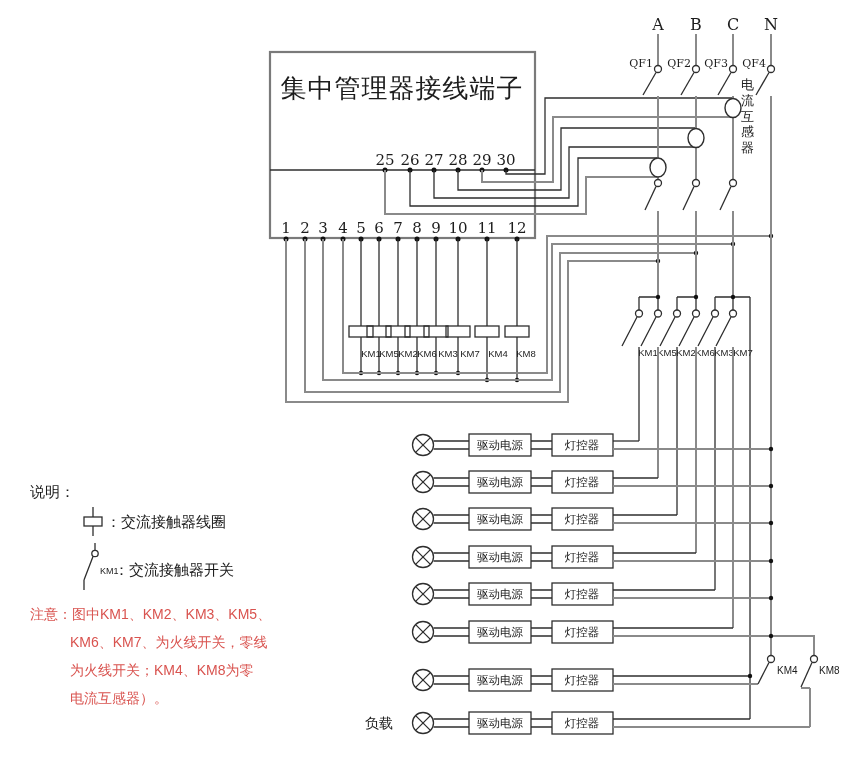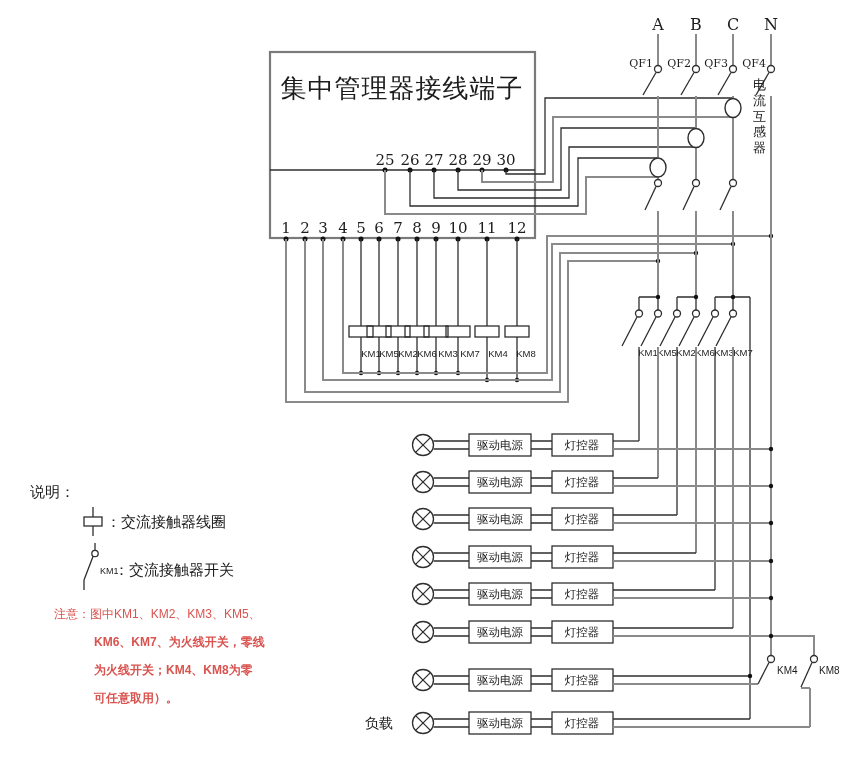--- a/index.html
+++ b/index.html
@@ -16,23 +16,23 @@
   .ph{font:16px "DejaVu Serif",serif;}
   .qf{font:11px "DejaVu Serif",serif;}
   .sm{font:9.5px "Liberation Sans",sans-serif;}
   .bx{font:11.5px "Liberation Sans",sans-serif;}
   .ttl{font:26px "Liberation Serif",serif;letter-spacing:1px;}
   .lg{font:15px "Liberation Sans",sans-serif;}
   .tag{font:9px "Liberation Sans",sans-serif;}
   .km48{font:10px "Liberation Sans",sans-serif;}
   .load{font:14px "Liberation Sans",sans-serif;}
   #ct-label{position:absolute;left:740px;top:77px;width:15px;font-size:13px;line-height:15.8px;
-            color:#222;word-break:break-all;text-align:center;margin-left:12px;}
-  #note{position:absolute;left:30px;top:600px;color:#d9534f;font-size:12px;line-height:28px;white-space:nowrap;margin-left:24px;}
-  #note .ind{padding-left:40px;font-weight:bold;}
+            color:#222;word-break:break-all;text-align:center;}
+  #note{position:absolute;left:30px;top:600px;color:#d9534f;font-size:14px;line-height:28px;white-space:nowrap;}
+  #note .ind{padding-left:40px;}
 </style>
 </head>
 <body>
 
 <div id="stage">
 <svg width="846" height="772" viewBox="0 0 846 772">
 
   <g>
     <rect x="270" y="52" width="265" height="186" fill="none" stroke="#7a7a7a" stroke-width="2.2"></rect>
     <text class="ttl" x="402" y="97" text-anchor="middle">集中管理器接线端子</text>
@@ -343,15 +343,15 @@
     <text class="lg" x="114" y="575">：交流接触器开关</text>
   </g>
 </svg>
 
   <div id="ct-label">电流互感器</div>
 
   <div id="note">
     <div class="note-line">注意：图中KM1、KM2、KM3、KM5、</div>
     <div class="note-line ind">KM6、KM7、为火线开关，零线</div>
     <div class="note-line ind">为火线开关；KM4、KM8为零</div>
-    <div class="note-line ind">可任意取用）。</div>
+    <div class="note-line ind">电流互感器）。</div>
   </div>
 </div>
 
 </body></html>

